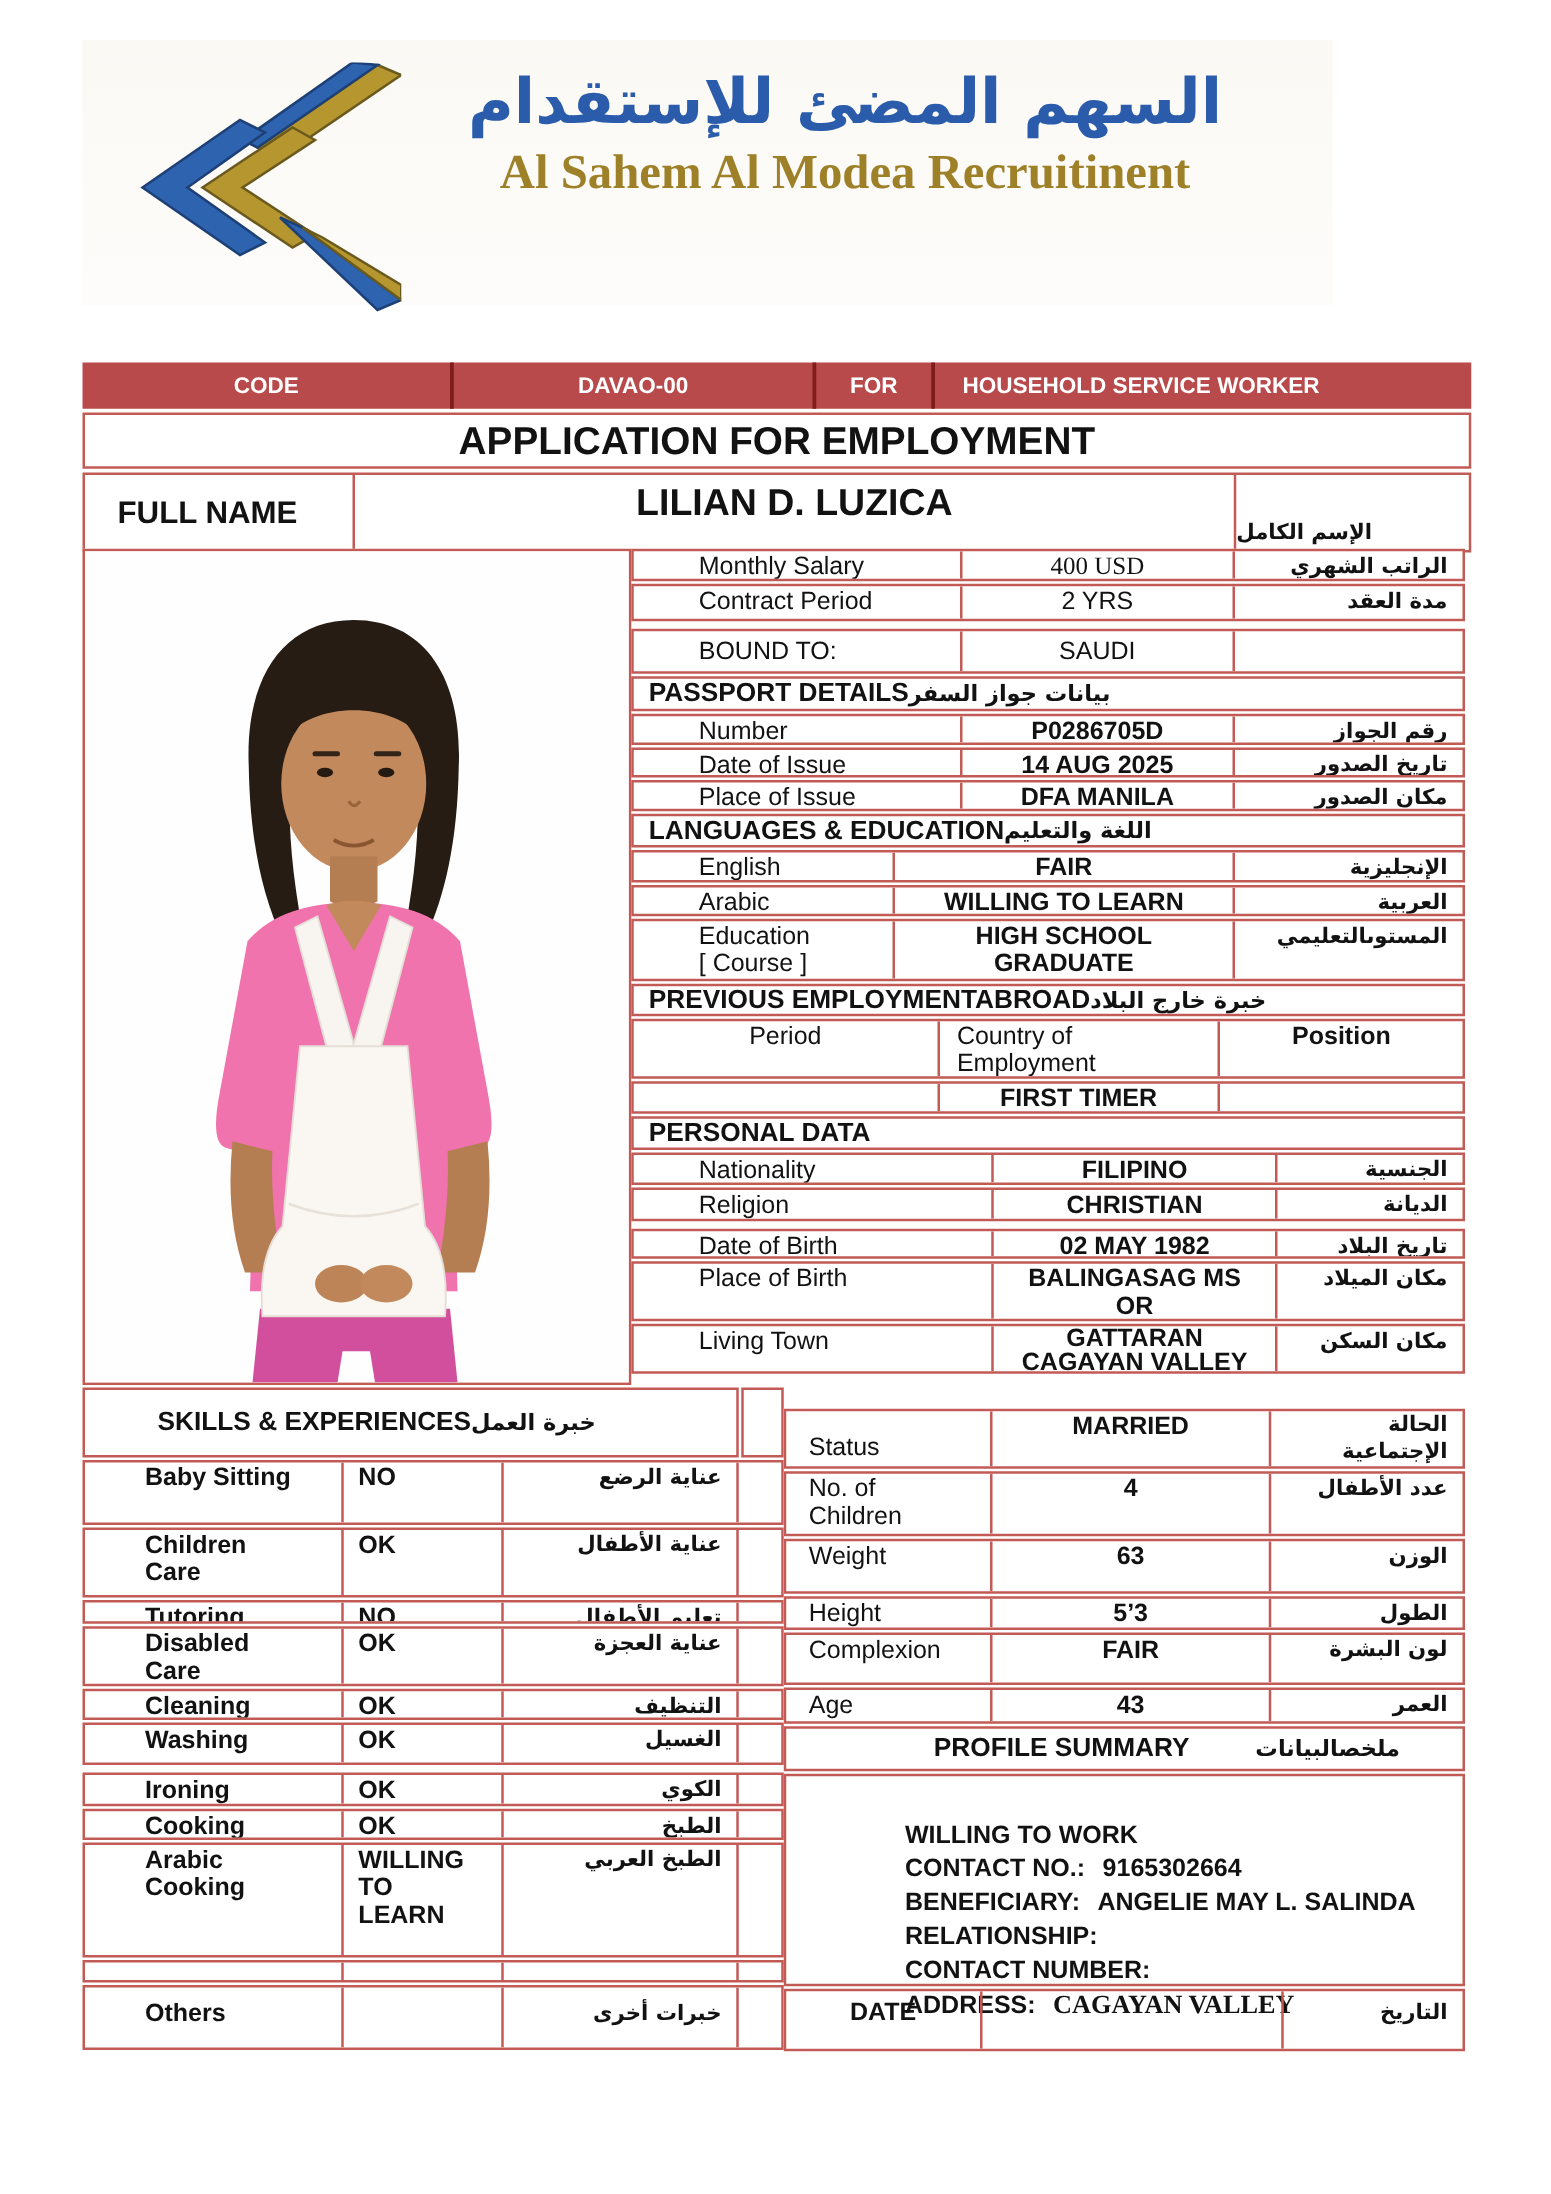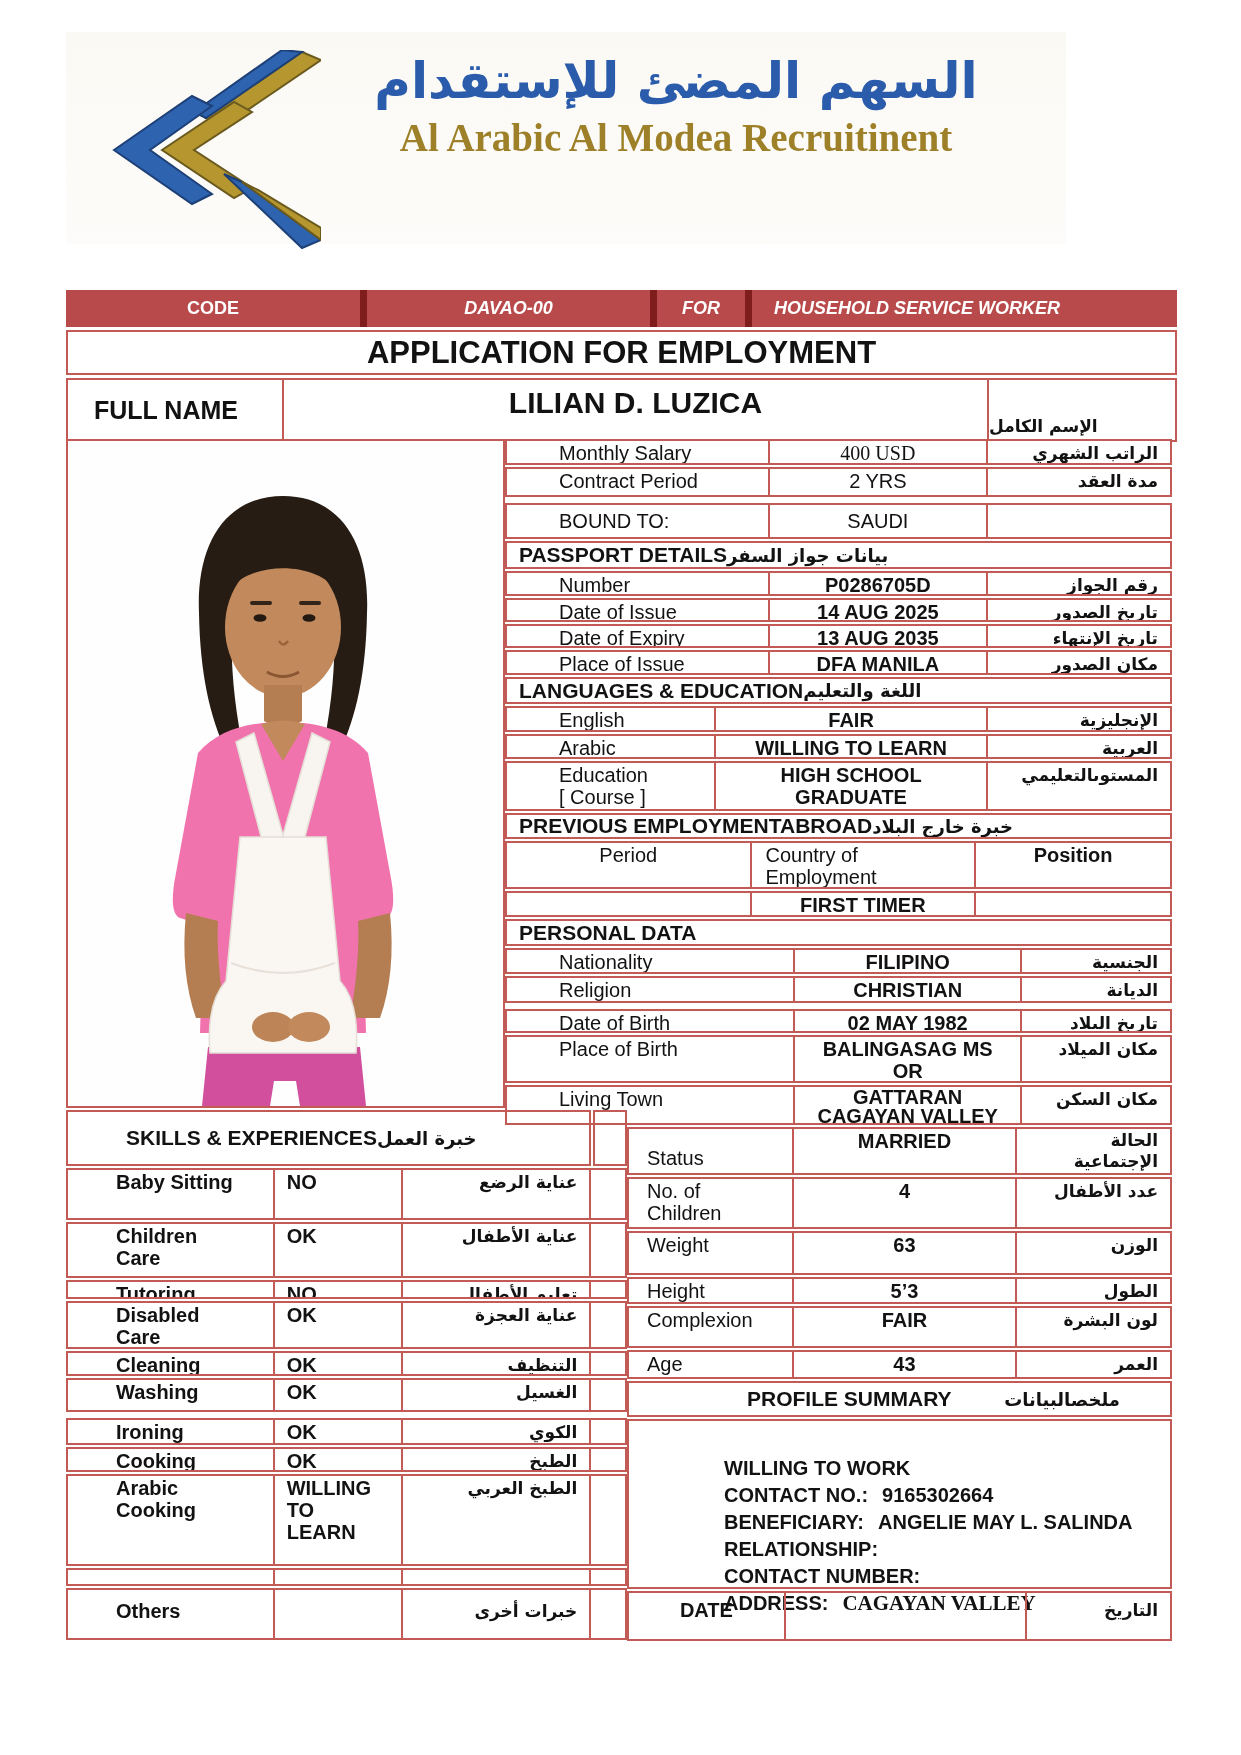--- a/index.html
+++ b/index.html
@@ -9,21 +9,21 @@
   .logo-area{position:absolute;left:66px;top:32px;width:1000px;height:212px;
              background:linear-gradient(180deg,#fbf9f4,#fdfcfa);}
   .logo-arrow{position:absolute;left:40px;top:18px;}
   .logo-text{position:absolute;left:240px;top:22px;width:740px;text-align:center;}
   .logo-ar{font-family:"DejaVu Sans",sans-serif;font-weight:bold;font-size:50px;color:#2b5cab;direction:rtl;line-height:1.1;}
   .logo-en{font-family:"Liberation Serif",serif;font-weight:bold;font-size:39px;color:#9d8028;margin-top:6px;}
   
   .top-table{position:absolute;left:66px;top:290px;width:1111px;}
   .banner{display:flex;height:37px;background:#b94a4b;color:#fff;font-weight:bold;font-size:18px;}
   .banner>div{display:flex;align-items:center;justify-content:center;box-sizing:border-box;}
-  .banner>div+div{border-left:7px solid #7f1d1d;font-style:italic;}
+  .banner>div+div{border-left:3px solid #7f1d1d;}
   .title-box{margin-top:3px;border:2px solid #c25b55;height:45px;display:flex;align-items:center;justify-content:center;
              font-weight:bold;font-size:31px;letter-spacing:0px;box-sizing:border-box;}
   .name-row{margin-top:3px;border:2px solid #c25b55;height:64px;display:flex;box-sizing:border-box;}
   .name-row>div{box-sizing:border-box;}
   .name-row>div+div{border-left:2px solid #c25b55;}
   .fn-label{width:214px;display:flex;align-items:center;padding-left:26px;font-weight:bold;font-size:25px;}
   .fn-value{width:705px;display:flex;align-items:flex-start;justify-content:center;font-weight:bold;font-size:30px;padding-top:6px;}
   .fn-ar{width:188px;display:flex;align-items:flex-end;justify-content:flex-end;padding:0 12px 4px 0;}
   
   .tbl{position:absolute;}
@@ -64,21 +64,21 @@
         <polygon points="196,2 215,10 118,76 100,68" fill="#b5962f" stroke="#6b5a1e" stroke-width="2"></polygon>
         <polygon points="176,0 196,2 100,68 88,62" fill="#2e63b0" stroke="#1d4077" stroke-width="2"></polygon>
         <polygon points="8,100 86,46 106,56 44,100 106,144 86,154" fill="#2e63b0" stroke="#1d4077" stroke-width="2"></polygon>
         <polygon points="56,100 128,52 146,62 88,100 146,138 128,148" fill="#b5962f" stroke="#6b5a1e" stroke-width="2"></polygon>
         <polygon points="118,124 136,132 215,190 196,198" fill="#2e63b0" stroke="#1d4077" stroke-width="2"></polygon>
         <polygon points="136,132 152,140 215,178 215,190" fill="#b5962f" stroke="#6b5a1e" stroke-width="2"></polygon>
       </svg>
     </div>
     <div class="logo-text">
       <div class="logo-ar">السهم المضئ للإستقدام</div>
-      <div class="logo-en">Al Arabic Al Modea Recruitinent</div>
+      <div class="logo-en">Al Sahem Al Modea Recruitinent</div>
     </div>
   </div>
 
   <div class="top-table">
     <div class="banner">
       <div style="width:294px;">CODE</div>
       <div style="width:290px;">DAVAO-00</div>
       <div style="width:95px;">FOR</div>
       <div style="width:432px;justify-content:flex-start;padding-left:22px;">HOUSEHOLD SERVICE WORKER</div>
     </div>
@@ -142,25 +142,20 @@
     <div class="r" style="height:25px;">
       <div class="lab" style="width:262px;">Number</div>
       <div class="val" style="width:220px;">P0286705D</div>
       <div class="ar" style="width:185px;">رقم الجواز</div>
     </div>
     <div class="r" style="height:24px;">
       <div class="lab" style="width:262px;">Date of Issue</div>
       <div class="val" style="width:220px;">14 AUG 2025</div>
       <div class="ar" style="width:185px;">تاريخ الصدور</div>
     </div>
-    <div class="r" style="height:24px;">
-      <div class="lab" style="width:262px;">Date of Expiry</div>
-      <div class="val" style="width:220px;">13 AUG 2035</div>
-      <div class="ar" style="width:185px;">تاريخ الإنتهاء</div>
-    </div>
     <div class="r" style="height:25px;">
       <div class="lab" style="width:262px;">Place of Issue</div>
       <div class="val" style="width:220px;">DFA MANILA</div>
       <div class="ar" style="width:185px;">مكان الصدور</div>
     </div>
 
     <div class="hdr" style="height:27px;padding-left:12px;">
       <span>LANGUAGES &amp; EDUCATION</span>
       <span class="ar" style="font-size:18px;padding-right:0;">اللغة والتعليم</span>
     </div>

